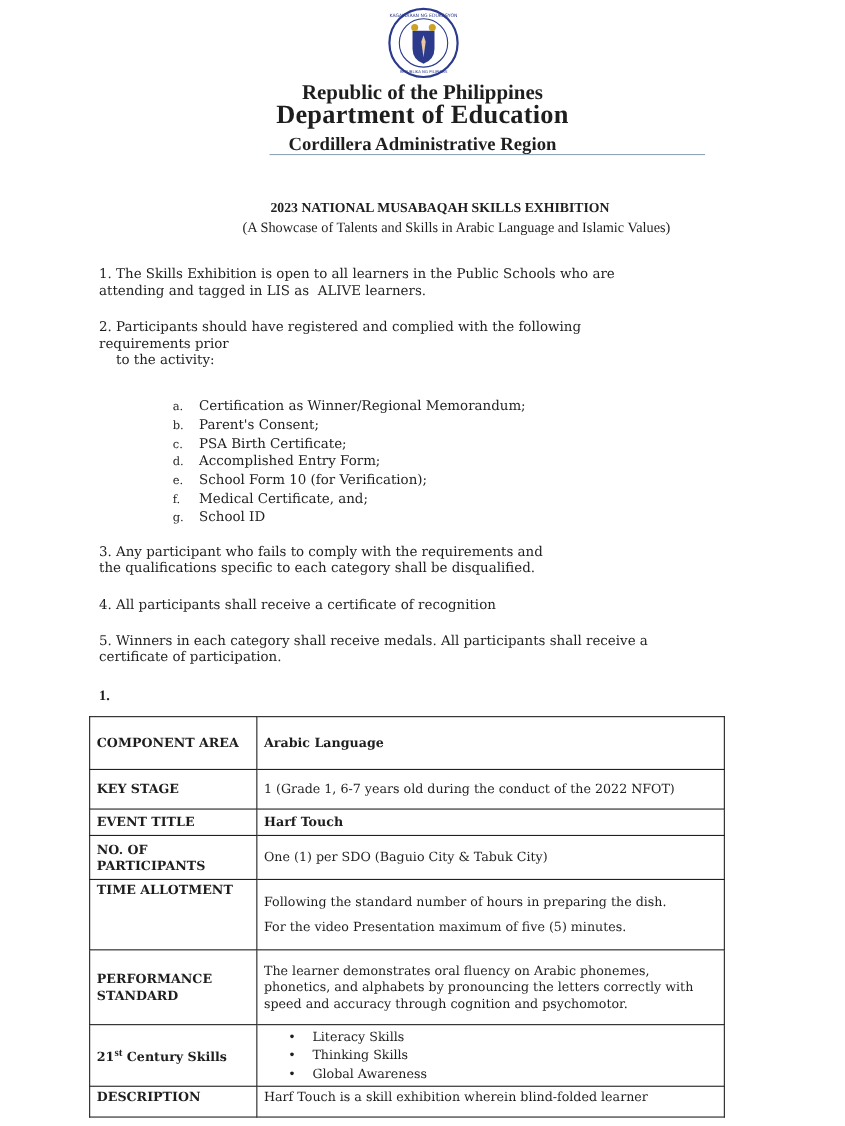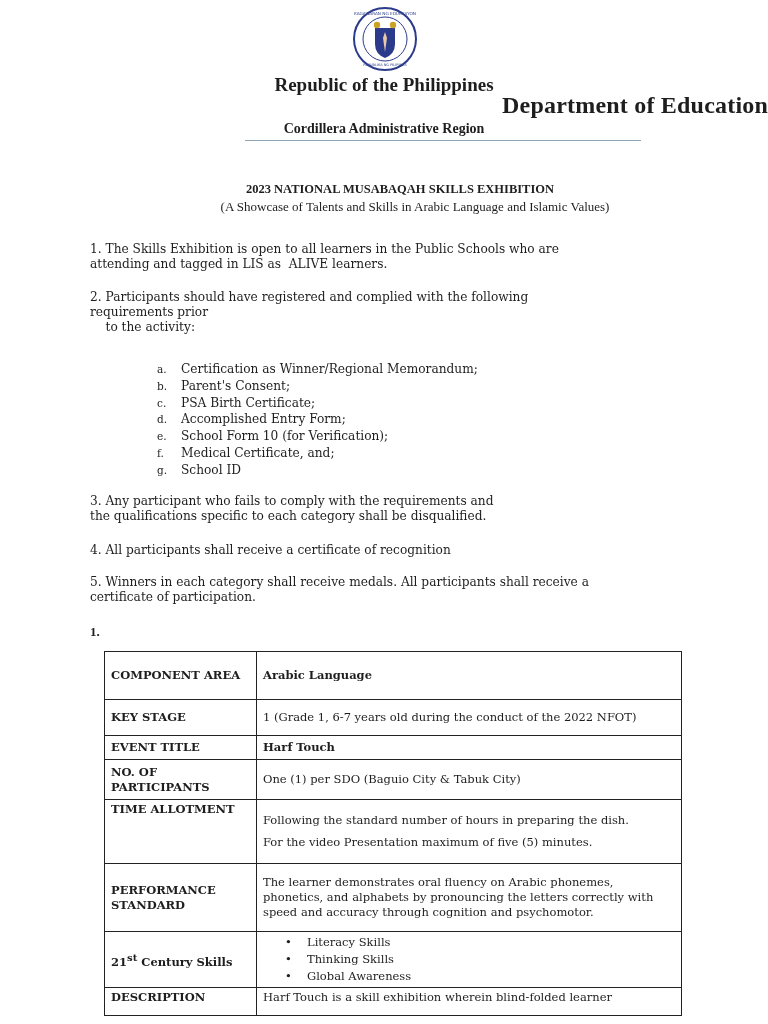--- a/index.html
+++ b/index.html
@@ -2,51 +2,51 @@
 <html><head>
 <meta charset="utf-8">
 <style>
   html, body { margin:0; padding:0; background:#ffffff; }
   body { width:768px; height:1024px; overflow:hidden; position:relative; color:#1e1e1e; }
   .serif { font-family: "Liberation Serif", "DejaVu Serif", serif; }
   .slab { font-family: "DejaVu Serif", serif; }
 
   .seal { position:absolute; left:351px; top:6px; width:68px; height:66px; }
   .hdr1 { position:absolute; left:0; width:768px; top:74px; text-align:center; font-size:19px; font-weight:bold; }
-  .hdr2 { position:absolute; left:0; width:768px; top:92px; text-align:right; font-size:24px; font-weight:bold; letter-spacing:0.2px; }
-  .hdr3 { position:absolute; left:0; width:768px; top:121px; text-align:center; font-size:14px; font-weight:bold; }
+  .hdr2 { position:absolute; left:0; width:768px; top:92px; text-align:center; font-size:24px; font-weight:bold; letter-spacing:0.2px; }
+  .hdr3 { position:absolute; left:0; width:768px; top:121px; text-align:center; font-size:17px; font-weight:bold; }
   .hdr-rule { position:absolute; left:245px; top:140px; width:396px; height:1px; background:#8fa6b8; }
 
   .title { position:absolute; left:0; width:800px; top:182px; text-align:center; font-size:12.5px; font-weight:bold; }
   .subtitle { position:absolute; left:0; width:750px; top:199px; text-align:center; font-size:13px;margin-left:40px; }
 
   .para { position:absolute; left:90px; font-size:12.2px; line-height:15px; white-space:pre; }
   .p1 { top:242px; }
   .p2 { top:290px; }
   .p3 { top:494px; }
   .p4 { top:543px; }
   .p5 { top:575px; }
 
   .req-list { position:absolute; left:157px; top:361px; margin:0; padding:0; list-style:none; font-size:12.2px; }
   .req-list li { height:16.8px; line-height:16.8px; white-space:nowrap; }
   .req-letter { display:inline-block; width:24px; font-size:10.5px; }
 
   .num-label { position:absolute; left:90px; top:624px; font-size:13px; font-weight:bold; }
 
-  table.info { position:absolute; left:104px; top:651px; width:578px; border-collapse:collapse; font-size:12px; }
+  table.info { position:absolute; left:81px; top:651px; width:578px; border-collapse:collapse; font-size:12px; }
   table.info td { border:1.3px solid #222; vertical-align:middle; padding:2px 6px; line-height:15px; }
   td.k { width:139px; font-weight:bold; font-family:"DejaVu Serif", serif; font-size:11.5px; }
   td.v { font-family:"DejaVu Serif", serif; font-size:11.5px; }
   td.v.bold { font-weight:bold; }
   .v-line { margin:0; }
   .v-gap { height:7px; }
   ul.skills { margin:0; padding:0 0 0 44px; list-style:none; }
   ul.skills li { position:relative; line-height:17px; }
   ul.skills li::before { content:"\2022"; position:absolute; left:-22px; }
-  sup { font-size:10px; }
+  sup { font-size:10px;font-family:Liberation Serif, serif; }
 </style>
 </head>
 <body>
 
 <div class="seal">
   <svg width="68" height="66" viewBox="0 0 68 66">
     <circle cx="34" cy="33" r="31" fill="#fff" stroke="#2c3a8c" stroke-width="2"></circle>
     <circle cx="34" cy="33" r="22" fill="#fff" stroke="#2c3a8c" stroke-width="1"></circle>
     <path d="M24 22 L44 22 L44 38 Q44 48 34 52 Q24 48 24 38 Z" fill="#2c3a8c"></path>
     <path d="M34 26 L36 32 L34 46 L32 32 Z" fill="#e9c9a8"></path>

